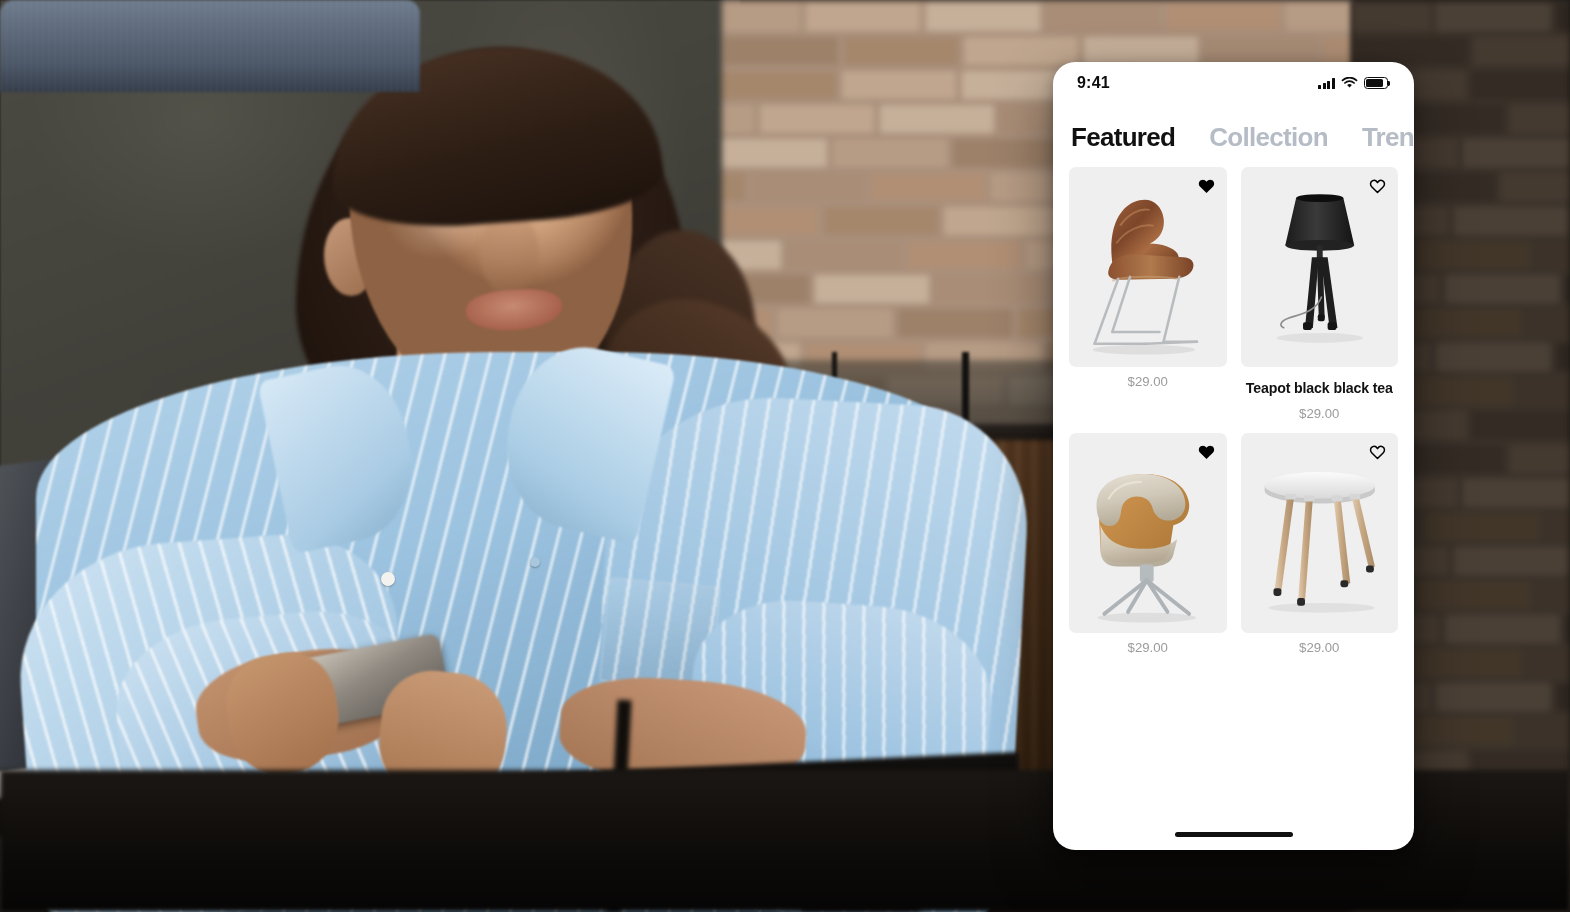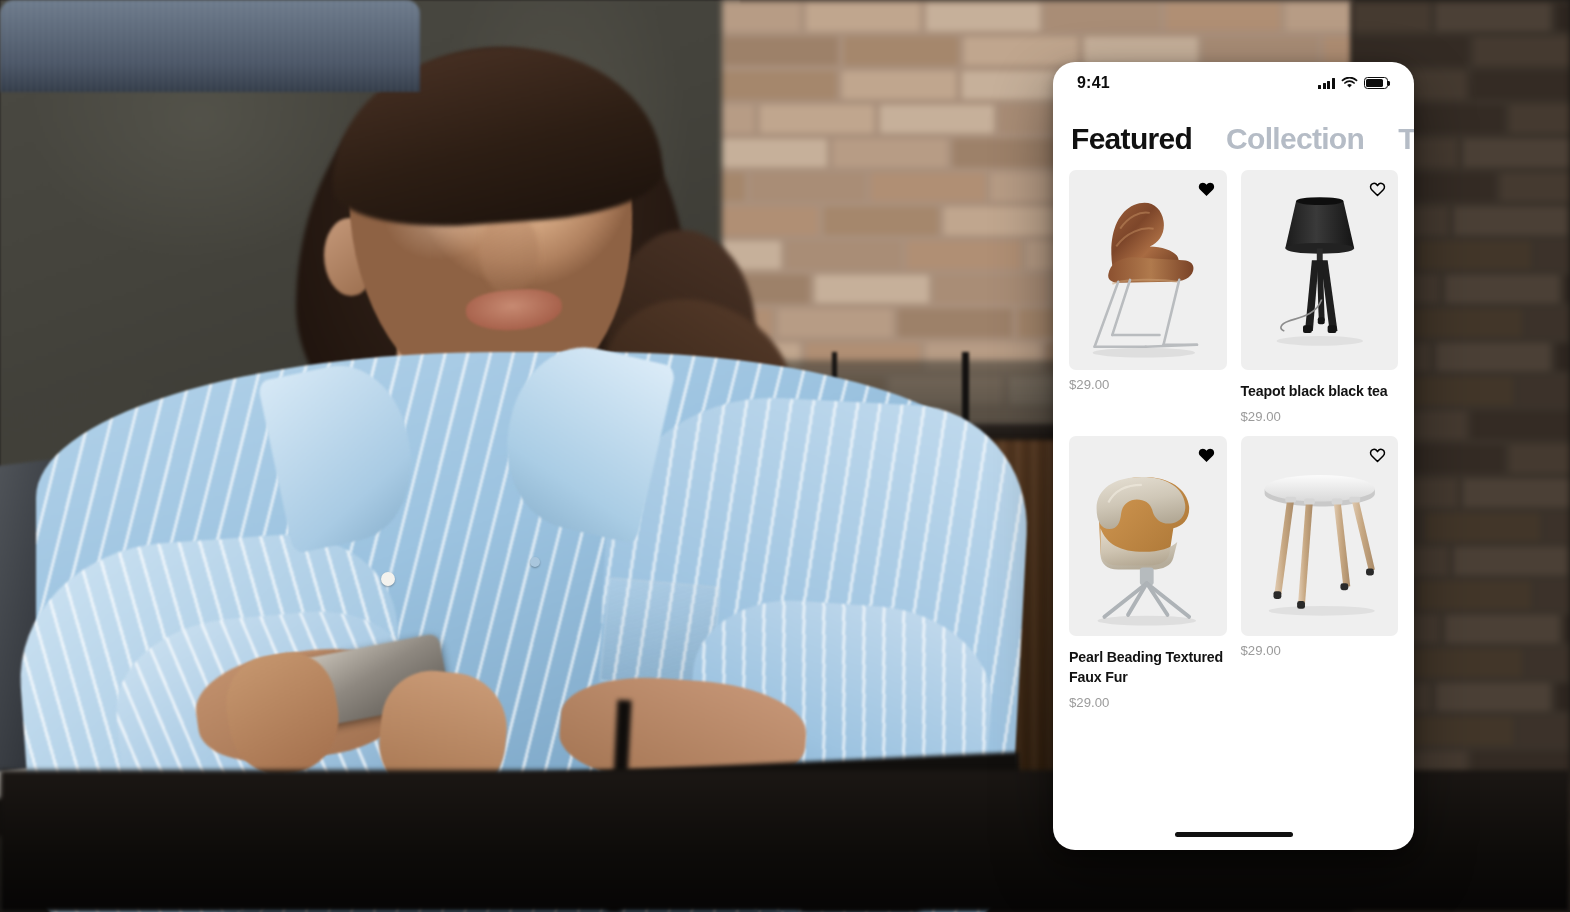--- a/index.html
+++ b/index.html
@@ -278,20 +278,21 @@
     position:absolute; left:470px; top:826px; width:22px; height:30px;
     background:#3f4856; border-radius:3px; filter:blur(1px);
   }
 
   
   #phone{
     position:absolute; left:1053px; top:62px; width:361px; height:788px;
     background:#ffffff; border-radius:22px;
     box-shadow:0 24px 60px rgba(0,0,0,.45), 0 4px 14px rgba(0,0,0,.3);
     overflow:hidden;
+    text-align:center;
   }
 
   .status-bar{
     height:42px; display:flex; align-items:center; justify-content:space-between;
     padding:0 26px 0 24px;
   }
   .status-time{ font-size:16px; font-weight:bold; color:#0d0d0d; letter-spacing:.2px; }
   .status-icons{ display:flex; align-items:center; gap:6px; }
   .sig{ display:flex; align-items:flex-end; gap:1.6px; height:11px; }
   .sig i{ display:block; width:3px; background:#0d0d0d; border-radius:.5px; }
@@ -311,21 +312,21 @@
     height:44px; display:flex; align-items:center; padding:0 22px 0 18px;
   }
   .nav-left{ display:flex; align-items:center; gap:11px; }
   .nav-title{ font-size:16.5px; font-weight:bold; color:#111; letter-spacing:-.1px; }
   .nav-filters{ margin-left:auto; font-size:15.5px; color:#1a1a1a; }
 
   .tabs{
     display:flex; align-items:baseline; gap:34px; padding:18px 0 14px 18px;
     white-space:nowrap;
   }
-  .tab{ font-size:30px; font-weight:bold; letter-spacing:-.7px; color:#b5bcc6; }
+  .tab{ font-size:26px; font-weight:bold; letter-spacing:-.7px; color:#b5bcc6; }
   .tab.active{ color:#111; }
 
   .grid{
     display:grid; grid-template-columns:1fr 1fr; gap:12px 14px;
     padding:0 16px;
   }
   .card{ position:relative; }
   .thumb{
     position:relative; width:100%; height:200px; background:#efefef;
     border-radius:7px; overflow:hidden;
@@ -788,21 +789,20 @@
               </g>
               <ellipse cx="79" cy="186" rx="50" ry="5" fill="#000" opacity=".07"></ellipse>
             </svg>
           </div>
           <div class="fav">
             <svg viewBox="0 0 24 22">
                 <path d="M12 21 3 12.2C.2 9.4.7 4.9 4 2.9 6.8 1.2 10.2 2.2 12 4.9c1.8-2.7 5.2-3.7 8-2 3.3 2 3.8 6.5 1 9.3z" fill="#000"></path>
               </svg>
           </div>
         </div>
-        <div class="p-name">Pearl Beading Textured Faux Fur</div>
         <div class="p-price">$29.00</div>
       </div>
 
       <div class="card">
         <div class="thumb">
           <div class="prod">
             <svg viewBox="0 0 160 200">
               <defs>
                 <linearGradient id="tp" x1="0" y1="0" x2="0" y2="1">
                   <stop offset="0" stop-color="#fbfbfb"></stop>

